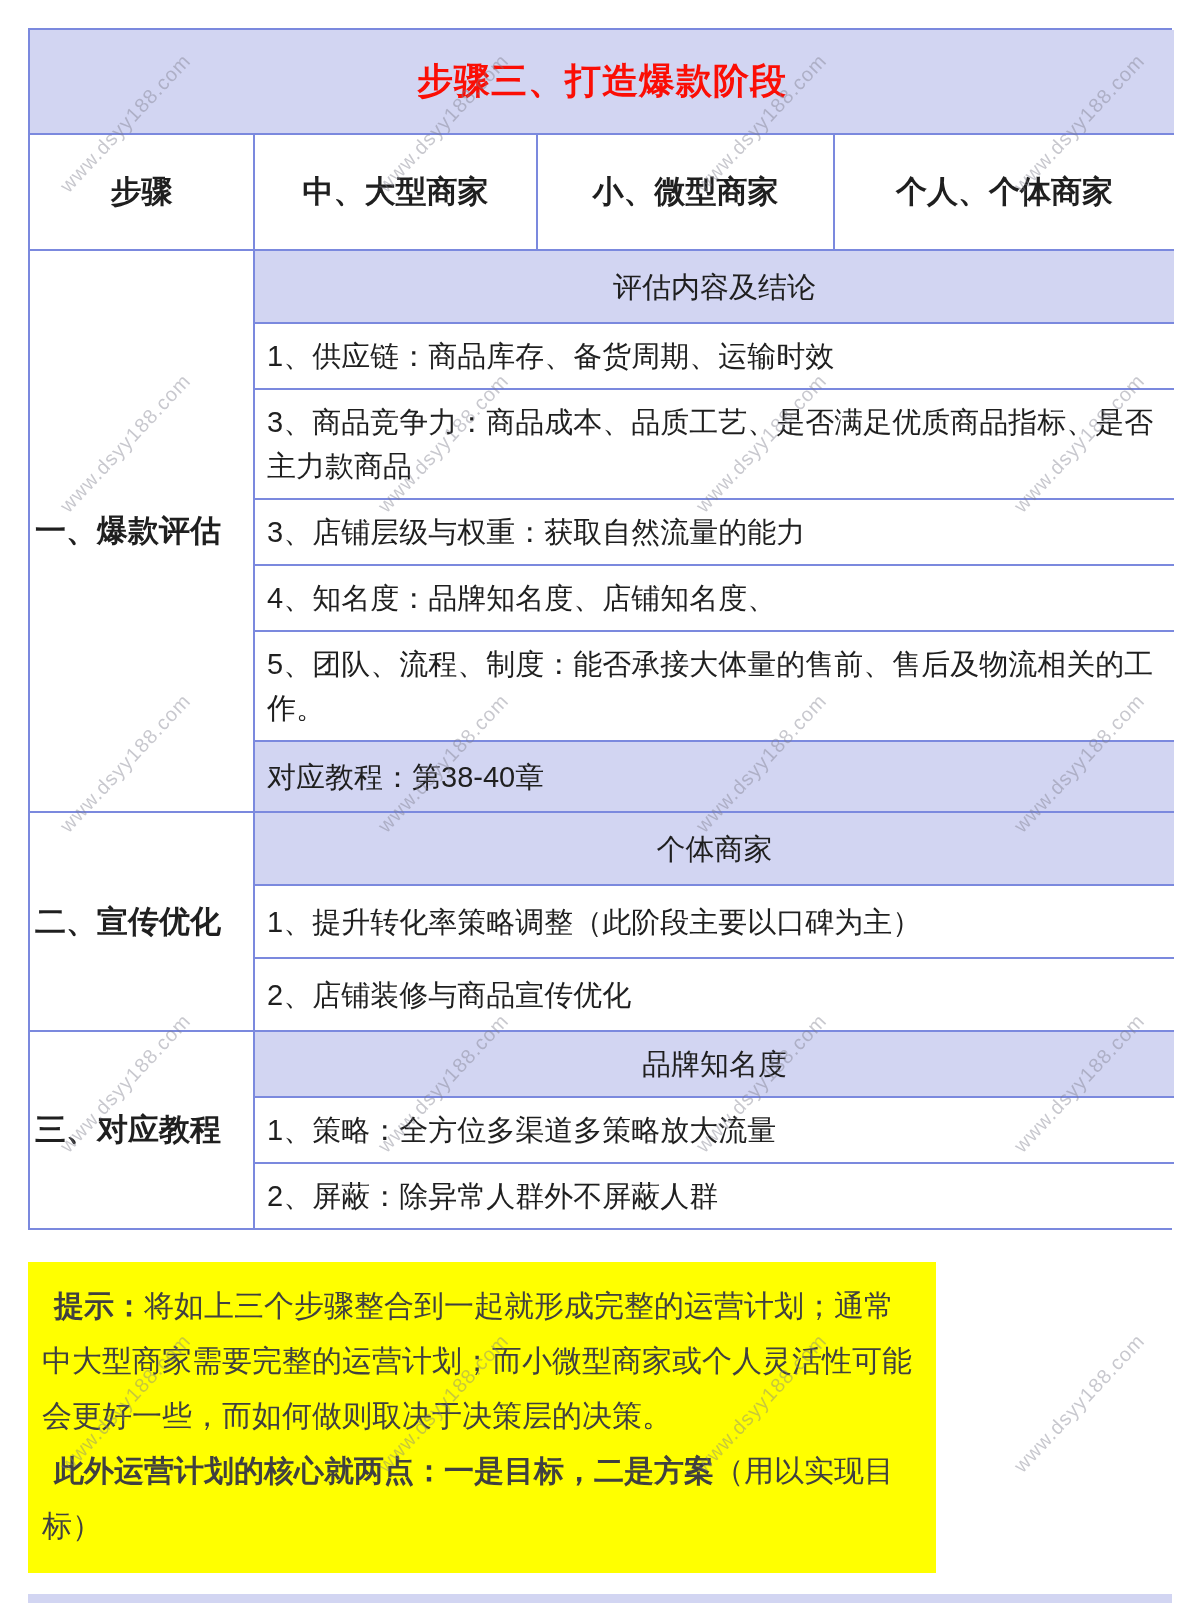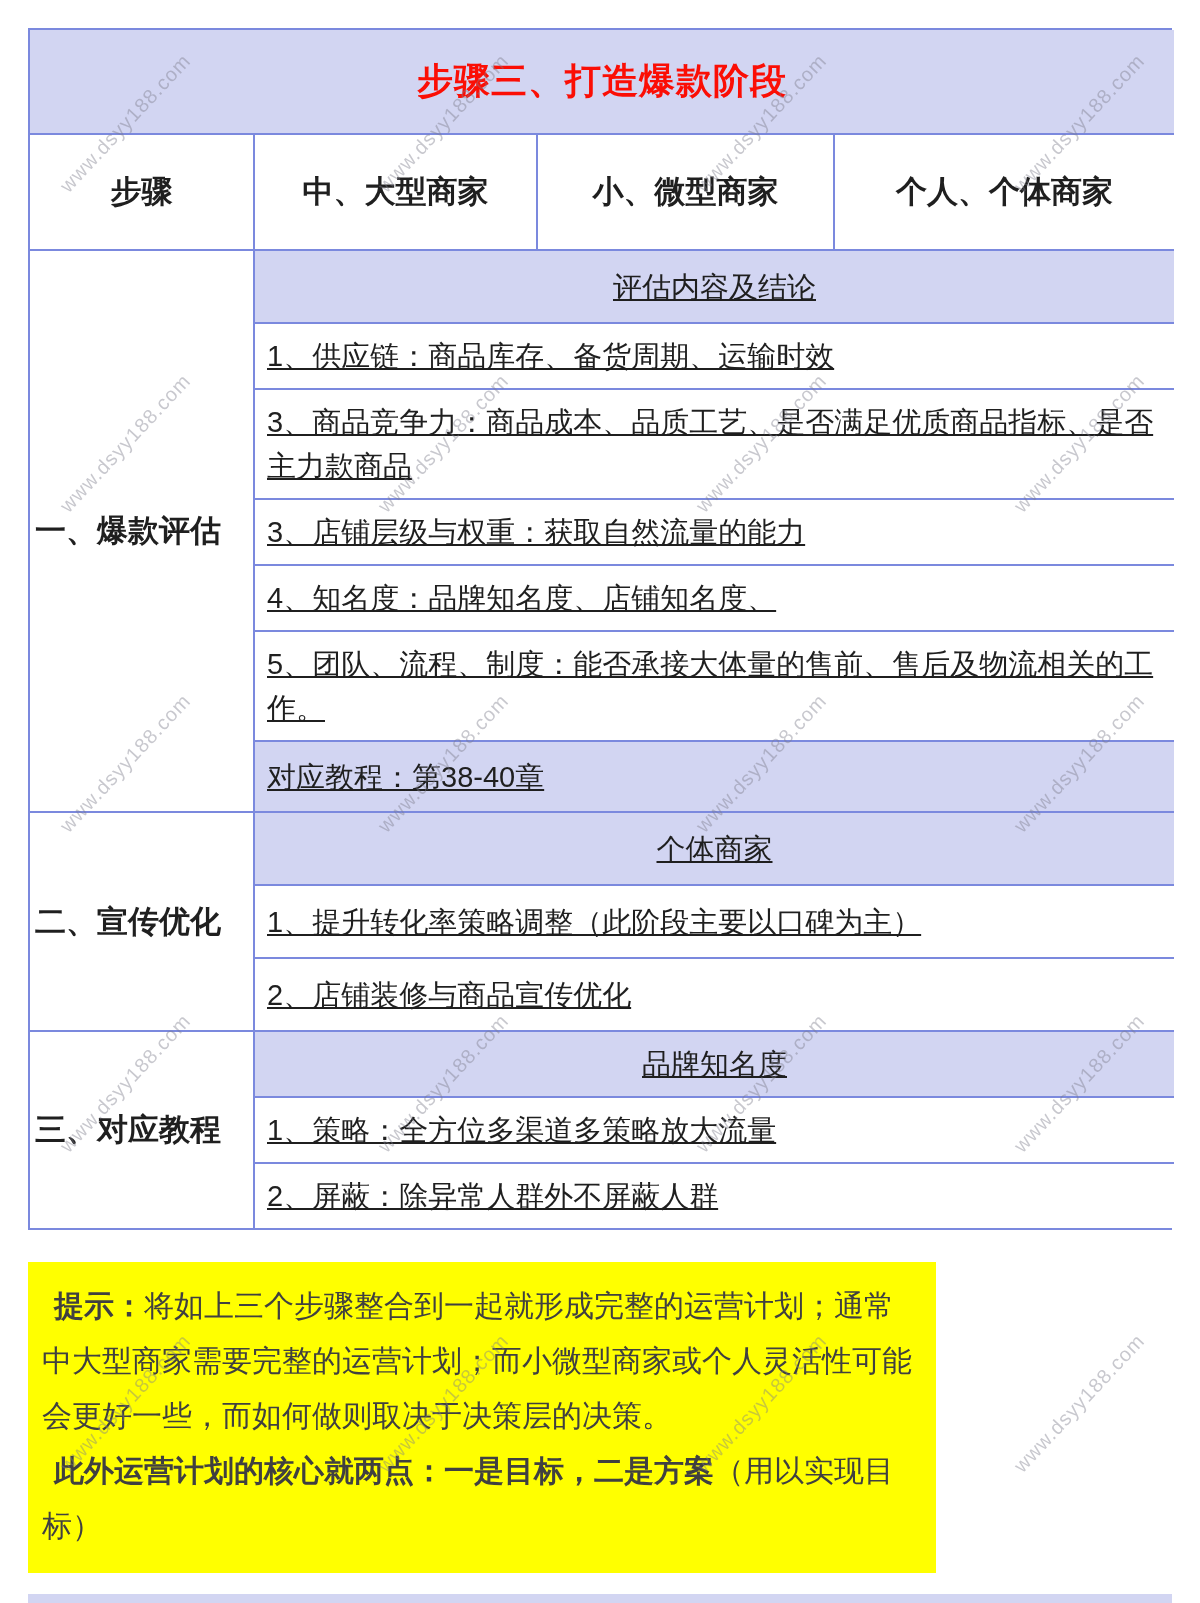--- a/index.html
+++ b/index.html
@@ -52,21 +52,20 @@
     padding:0 2px 0 5px;
     font-size:31px;font-weight:bold;
     background:#fff;
   }
   .sec-content{
     grid-column:2 / -1;
     border-top:2px solid var(--line);
     border-left:2px solid var(--line);
     display:flex;flex-direction:column;
     background:#fff;
-    text-decoration:underline;
   }
   .crow{
     min-height:66px;
     padding:10px 12px;
     display:flex;align-items:center;
     font-size:29px;line-height:44px;
     text-align:left;
   }
   .crow + .crow{border-top:2px solid var(--line);}
   .crow.subhdr{

